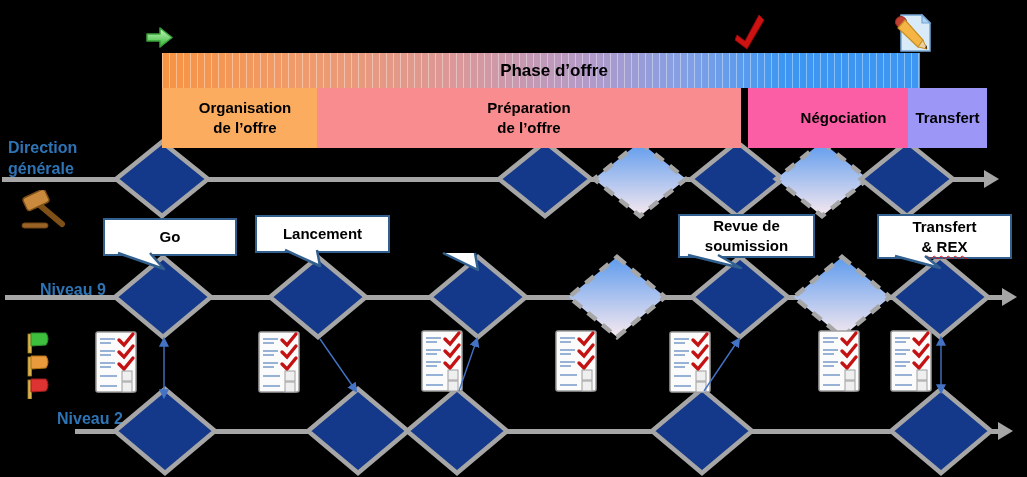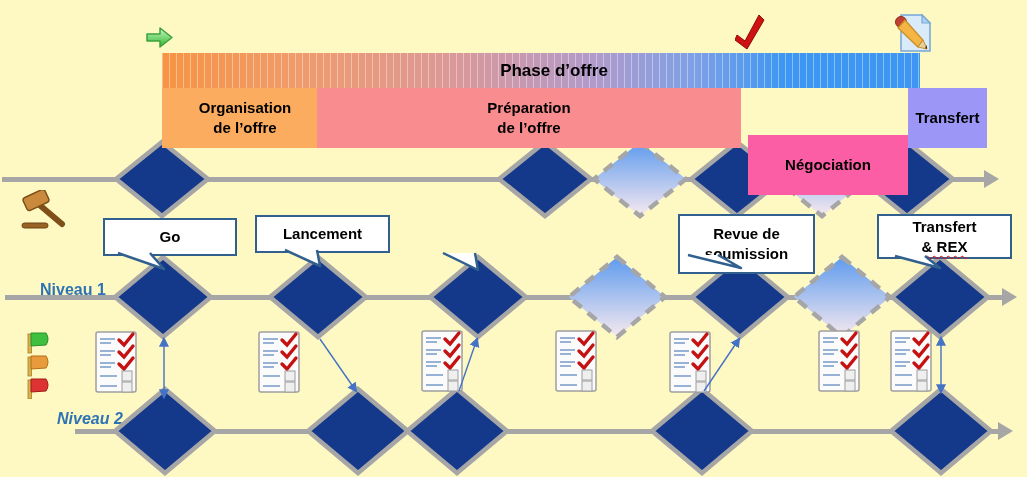--- a/index.html
+++ b/index.html
@@ -1,17 +1,17 @@
 <!DOCTYPE html>
 <html><head>
 <meta charset="utf-8">
 <style>
   html,body{margin:0;padding:0;background:#fff;}
   #stage{
-    position:relative;width:1027px;height:477px;background:#fef9c3;overflow:hidden;
+    position:relative;width:1027px;height:477px;background:#000000;overflow:hidden;
     font-family:"Liberation Sans",sans-serif;
   }
   #banner{
     position:absolute;left:162px;top:53px;width:758px;height:35px;z-index:3;
     display:flex;align-items:center;justify-content:center;
   }
   #banner .ticks{
     position:absolute;inset:0;
     background:repeating-linear-gradient(90deg,rgba(255,255,255,.38) 0 1px,transparent 1px 7px);
   }
@@ -53,28 +53,30 @@
 
   <div id="banner" style="background: linear-gradient(90deg, rgb(247, 148, 67) 0%, rgb(240, 155, 107) 18%, rgb(220, 152, 151) 38%, rgb(180, 154, 200) 56%, rgb(127, 160, 230) 70%, rgb(61, 151, 242) 82%, rgb(61, 151, 242) 100%);">
     <div class="ticks"></div>
     <span id="banner-title">Phase d’offre</span>
   </div>
 
   <div class="band" style="left: 162px; width: 166px; background: rgb(251, 172, 95);">Organisation
 de l’offre</div>
     <div class="band" style="left: 317px; width: 424px; background: rgb(249, 140, 142);">Préparation
 de l’offre</div>
-    <div class="band" style="left: 748px; width: 160px; background: rgb(251, 94, 165); margin-top: 47px;">Négociation</div>
+    <div class="band" style="left: 748px; width: 191px; background: rgb(251, 94, 165);">Négociation</div>
     <div class="band" style="left: 908px; width: 79px; background: rgb(156, 151, 246);">Transfert</div>
+    <div class="lane-label" style="left: 8px; top: 137px;">Direction
+générale</div>
     <div class="lane-line" style="left: 2px; top: 177px; width: 984px;"></div>
     <div class="lane-arrowhead" style="left: 984px; top: 170px;"></div>
-    <div class="lane-label" style="left: 40px; top: 279px;">Niveau 1</div>
+    <div class="lane-label" style="left: 40px; top: 279px;">Niveau 9</div>
     <div class="lane-line" style="left: 5px; top: 295px; width: 999px;"></div>
     <div class="lane-arrowhead" style="left: 1002px; top: 288px;"></div>
-    <div class="lane-label" style="left: 57px; top: 408px; font-style: italic;">Niveau 2</div>
+    <div class="lane-label" style="left: 57px; top: 408px;">Niveau 2</div>
     <div class="lane-line" style="left: 75px; top: 429px; width: 925px;"></div>
     <div class="lane-arrowhead" style="left: 998px; top: 422px;"></div>
     <svg width="104" height="86" class="milestone" style="left: 110px; top: 136px;">
       <polygon points="52,6 98,43 52,80 6,43" fill="#14388A" stroke="#A6A6A6" stroke-width="4.5"></polygon>
     </svg>
     <svg width="104" height="86" class="milestone" style="left: 493px; top: 136px;">
       <polygon points="52,6 98,43 52,80 6,43" fill="#14388A" stroke="#A6A6A6" stroke-width="4.5"></polygon>
     </svg>
     <svg width="104" height="86" class="milestone" style="left: 588px; top: 136px;">
       <defs>
@@ -301,21 +303,21 @@
         <rect x="27" y="40" width="10" height="10" fill="#EFEFEF" stroke="#9E9E9E"></rect>
         <rect x="27" y="51" width="10" height="10" fill="#EFEFEF" stroke="#9E9E9E"></rect>
       </svg>
     </div>
     <div class="callout" style="left: 103px; top: 218px; width: 134px; height: 38px;">
       <div>Go</div>
     </div>
     <div class="callout" style="left: 255px; top: 215px; width: 135px; height: 38px;">
       <div>Lancement</div>
     </div>
-    <div class="callout" style="left: 678px; top: 214px; width: 137px; height: 60px;">
+    <div class="callout" style="left: 678px; top: 214px; width: 137px; height: 44px;">
       <div>Revue de</div>
       <div>soumission</div>
     </div>
     <div class="callout" style="left: 877px; top: 214px; width: 135px; height: 45px;">
       <div>Transfert</div>
       <div class="squiggle">&amp; REX</div>
     </div>
     <svg id="overlay" width="1027" height="477">
     <defs>
       <marker id="ah" viewBox="0 0 10 9" refX="7" refY="4.5" markerWidth="8" markerHeight="8" orient="auto-start-reverse">

